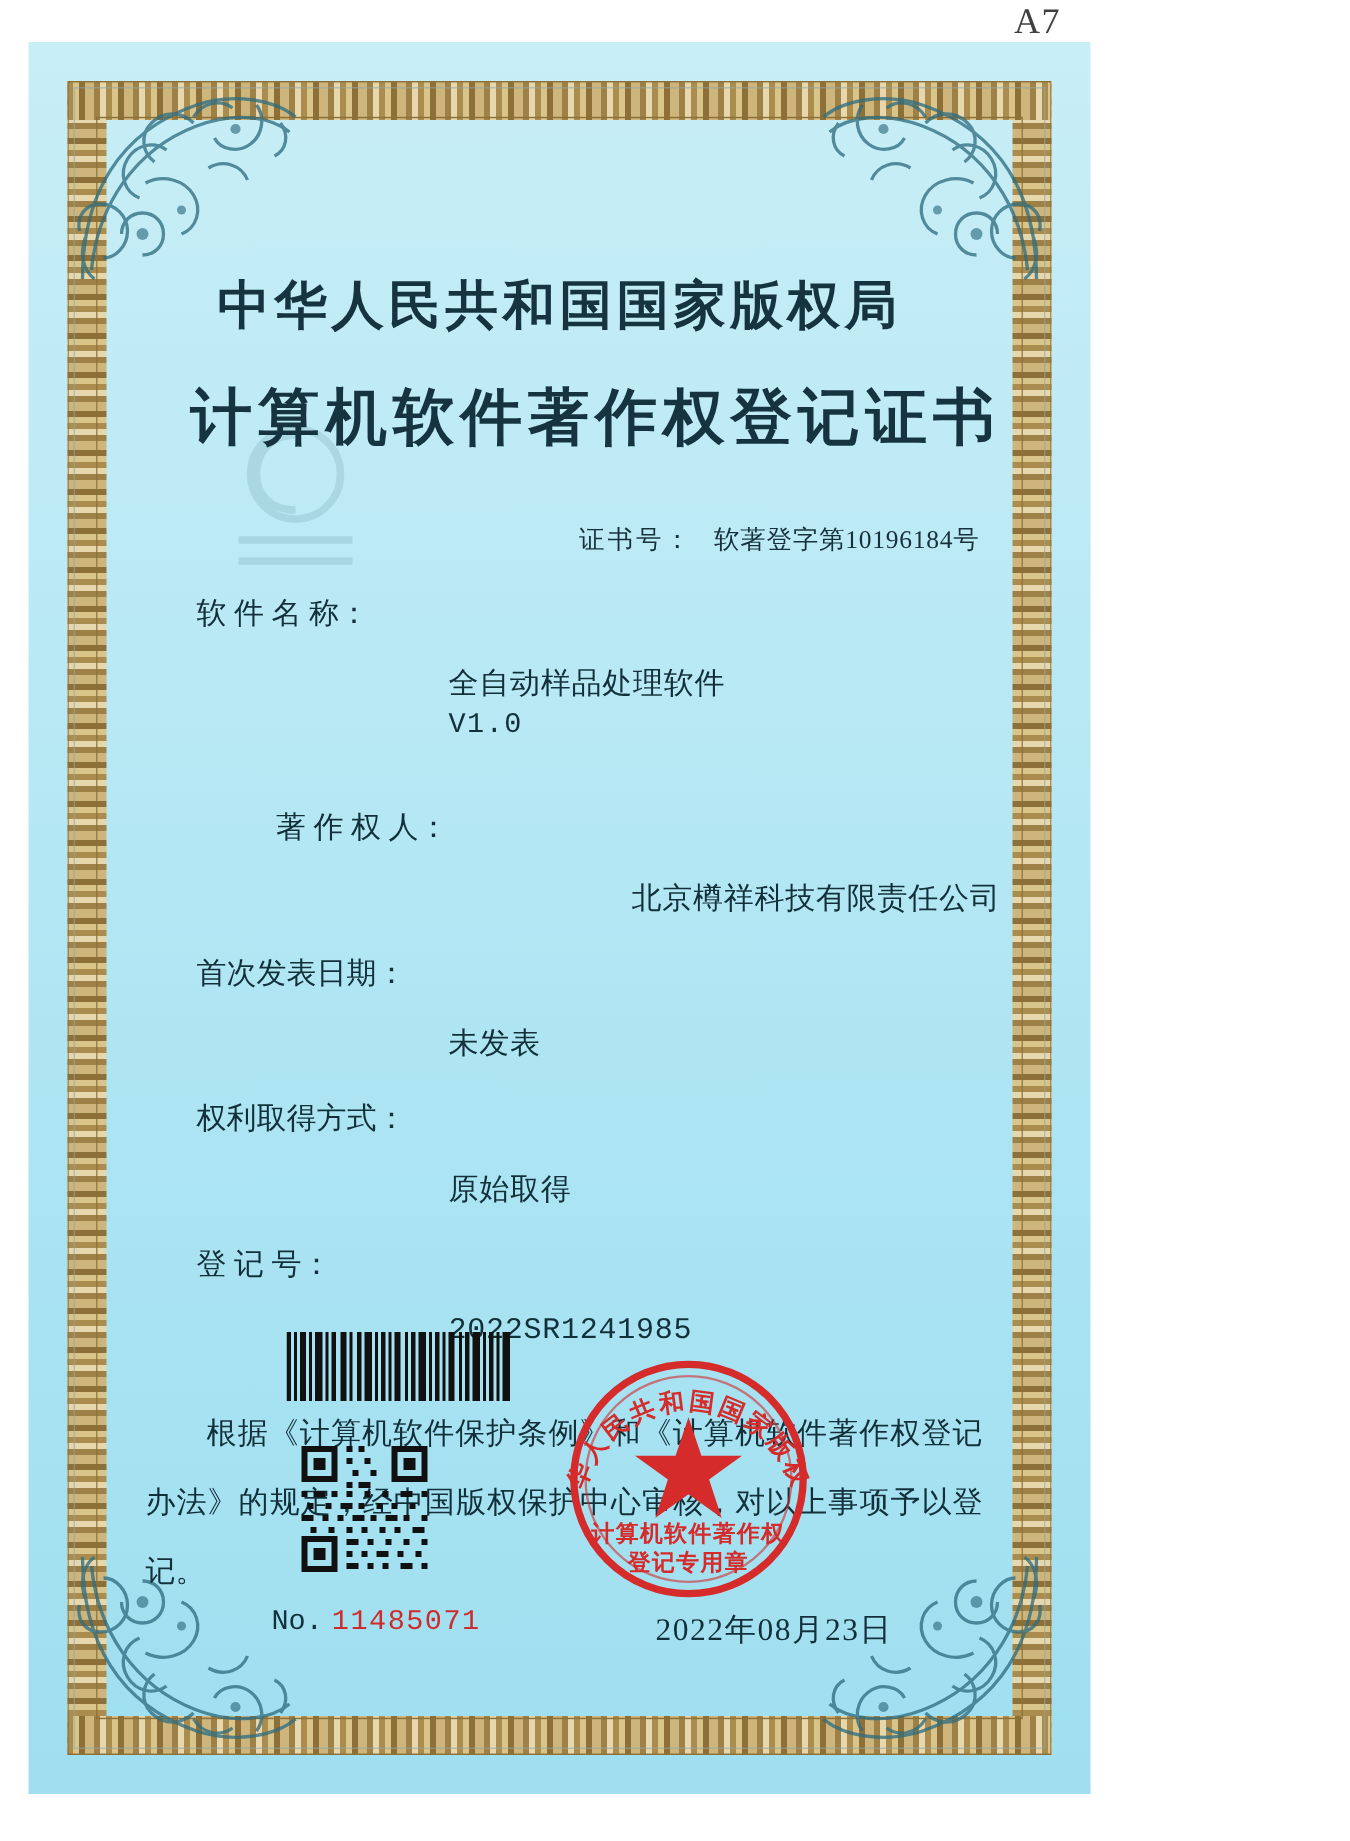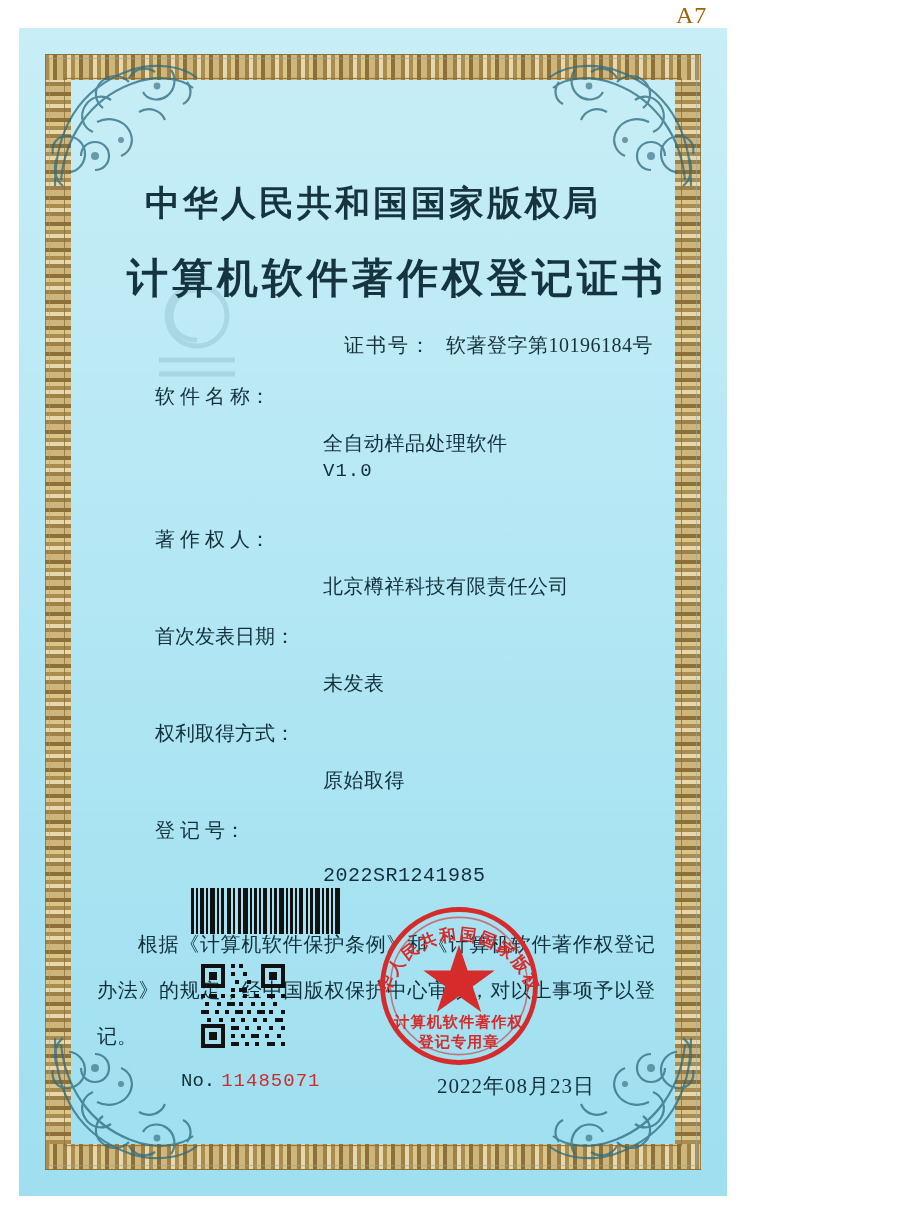--- a/index.html
+++ b/index.html
@@ -16,21 +16,21 @@
     font-family: "Liberation Serif", serif;
   }
 
   
   .corner-mark {
     position: absolute;
     top: 2px;
     left: 676px;
     font-family: "Liberation Serif", serif;
     font-size: 24px;
-    color: #a16207;
+    color: #404040;
     letter-spacing: 1px;
   }
 
   
   .cert {
     position: absolute;
     left: 19px;
     top: 28px;
     width: 708px;
     height: 1168px;
@@ -126,51 +126,50 @@
     text-align: right;
     font-family: "Liberation Serif", serif;
     font-size: 41px;
     font-weight: bold;
     color: #15343f;
     letter-spacing: 4px;
     margin-top: 24px;
   }
 
   .cert-no {
-    margin-top: 26px;
+    margin-top: 42px;
     text-align: right;
     padding-right: 14px;
-    font-size: 20px;
+    font-size: 17px;
     color: #17313a;
     letter-spacing: .5px;
   }
   .cert-no .label { letter-spacing: 2px; }
   .cert-no .value { margin-left: 14px; }
 
   .fields { margin-top: 24px; padding-left: 52px; }
 
   .field-row {
     display: flex;
     align-items: flex-start;
     margin-bottom: 23px;
     font-size: 20px;
     color: #12303a;
   }
   .field-label {
     width: 168px;
     flex: 0 0 168px;
     letter-spacing: 0px;
     white-space: nowrap;
-    margin-left: 24px;
   }
   .field-value { flex: 1; letter-spacing: .5px; margin-top: 47px; }
   .field-value .v2 { display: block; font-family: "Liberation Mono", monospace; font-size: 19px; margin-top: 3px; letter-spacing: 1px;}
   .mono { font-family: "Liberation Mono", monospace; letter-spacing: .5px; }
 
-  .gap-top { margin-top: 44px; }
+  .gap-top { margin-top: 44px; text-align: right; }
 
   .statement {
     margin-top: 34px;
     padding: 0 12px 0 18px;
     font-size: 20px;
     line-height: 46px;
     color: #12303a;
     text-align: justify;
   }
   .statement .indent { display: inline-block; width: 40px; }

